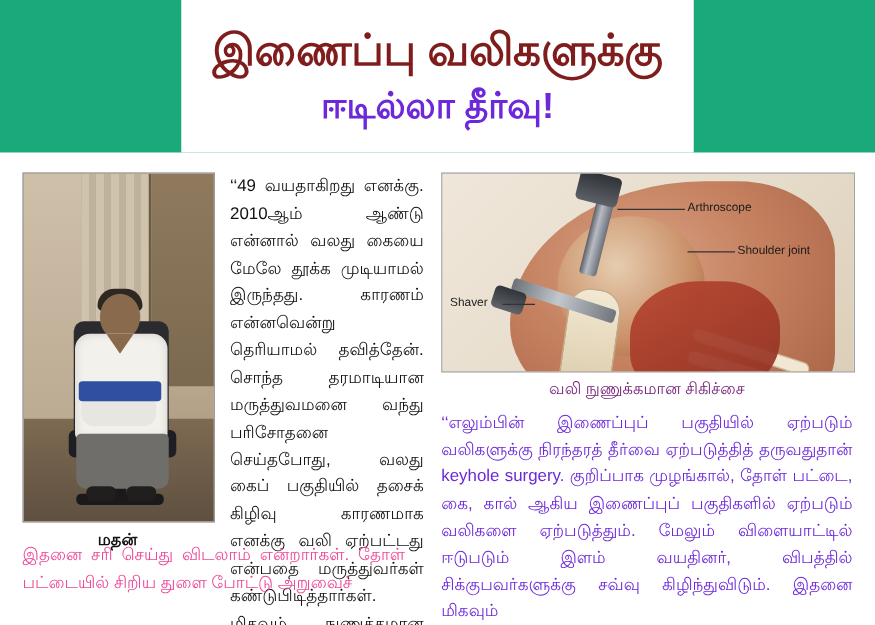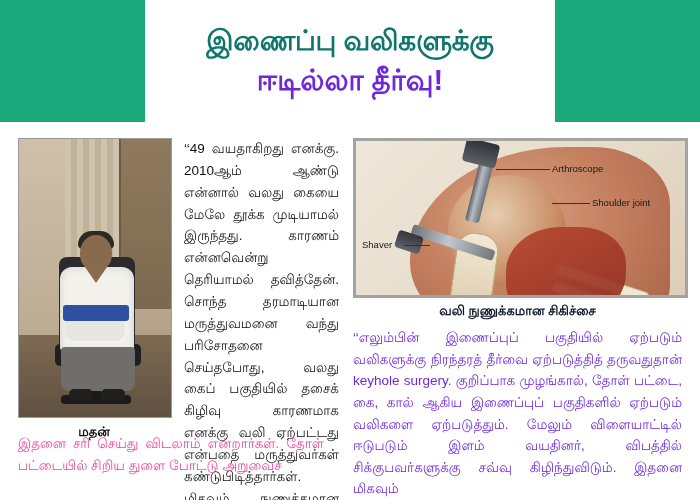--- a/index.html
+++ b/index.html
@@ -37,23 +37,23 @@
     height: 122px;
     background: #ffffff;
     display: flex;
     flex-direction: column;
     align-items: center;
     justify-content: center;
   }
   .headline1 {
     font-family: "Liberation Sans", sans-serif;
     font-weight: bold;
-    font-size: 28px;
+    font-size: 35px;
     line-height: 1.25;
-    color: #0f766e;
+    color: #7f1d1d;
     letter-spacing: -0.3px;
     text-align: center;
     white-space: nowrap;
   }
   .headline2 {
     font-family: "Liberation Sans", sans-serif;
     font-weight: bold;
     font-size: 29px;
     line-height: 1.25;
     color: #6d28d9;
@@ -190,21 +190,21 @@
 
   
   .col-right {
     flex: 1 1 auto;
     display: flex;
     flex-direction: column;
   }
   .illus-frame {
     width: 100%;
     height: 198px;
-    border: 3px solid #a3a3a3;
+    border: 1px solid #a3a3a3;
     position: relative;
     overflow: hidden;
     background: #f4efe6;
   }
   .il-bg {
     position: absolute; inset: 0;
     background: linear-gradient(135deg, #efe7da 0%, #e6dccb 55%, #dccfb9 100%);
   }
   .il-torso {
     position: absolute; left: 54px; top: 6px; width: 260px; height: 192px;
@@ -270,22 +270,22 @@
     white-space: nowrap;
   }
   .il-leader {
     position: absolute;
     height: 1px;
     background: #333;
   }
   .illus-caption {
     text-align: center;
     font-size: 13px;
-    font-weight: bold;
-    color: #0f172a;
+    font-weight: normal;
+    color: #701a75;
     margin-top: 5px;
   }
   .col-right-text {
     margin-top: 7px;
     font-size: 13.5px;
     line-height: 1.6;
     color: #6d28d9;
     text-align: justify;
   }
 

